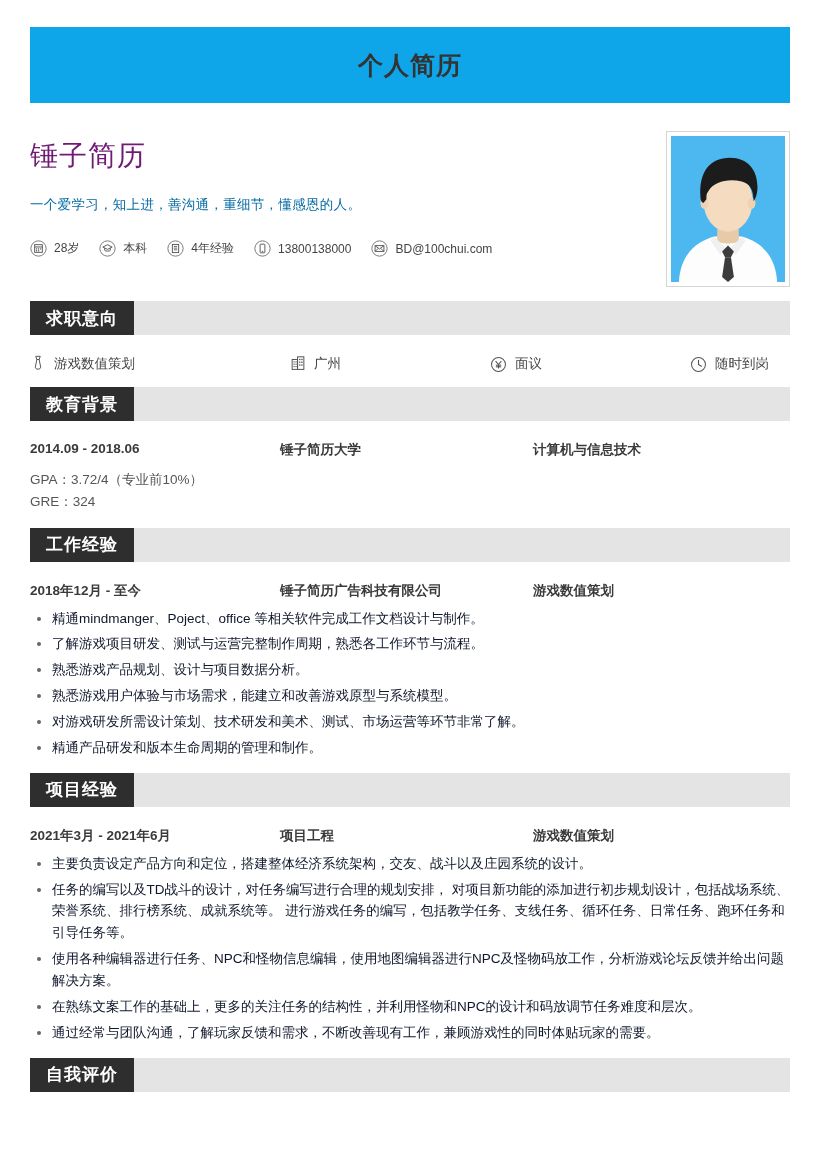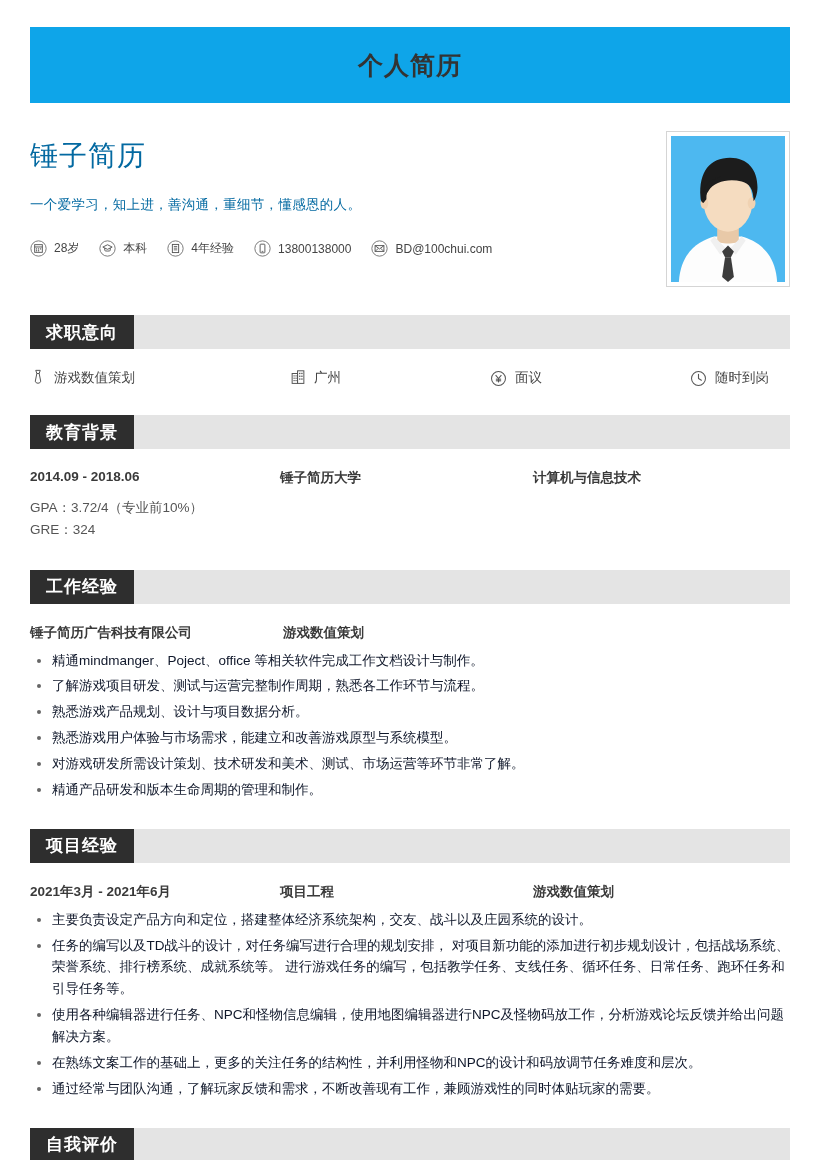--- a/index.html
+++ b/index.html
@@ -43,21 +43,21 @@
     align-items: flex-start;
     justify-content: space-between;
     margin-top: 28px;
     min-height: 150px;
   }
   .profile-left { padding-top: 6px; flex: 1; }
 
   .profile-name {
     font-size: 28px;
     font-weight: normal;
-    color: #0369a1;
+    color: #701a75;
     letter-spacing: 1px;
   }
   .profile-tagline {
     margin-top: 21px;
     font-size: 13.5px;
     color: #0369a1;
     letter-spacing: .3px;
   }
   .contact-row {
     margin-top: 26px;
@@ -82,21 +82,21 @@
     height: 156px;
     border: 1px solid #d5d5d5;
     background: #ffffff;
     padding: 4px;
     flex: 0 0 auto;
     margin-top: 0;
   }
   .photo-inner { width: 100%; height: 100%; overflow: hidden; display:block; }
 
   
-  .section { margin-top: 28px; }
+  .section { margin-top: 14px; }
   .sec-head {
     height: 34px;
     background: #e4e4e4;
     display: flex;
     align-items: stretch;
   }
   .sec-tag {
     background: #2e2e2e;
     color: #ffffff;
     font-size: 17px;
@@ -350,20 +350,21 @@
       <div class="sub-line">GPA：3.72/4（专业前10%）</div>
       <div class="sub-line">GRE：324</div>
     </div>
   </div>
 
   <div class="section">
     <div class="sec-head">
       <div class="sec-tag">工作经验</div>
     </div>
     <div class="entry-row">
+      <div class="c1">2018年12月 - 至今</div>
       <div class="c2">锤子简历广告科技有限公司</div>
       <div class="c3">游戏数值策划</div>
     </div>
     <div class="bullets">
       <div class="bullet">精通mindmanger、Poject、office 等相关软件完成工作文档设计与制作。</div>
       <div class="bullet">了解游戏项目研发、测试与运营完整制作周期，熟悉各工作环节与流程。</div>
       <div class="bullet">熟悉游戏产品规划、设计与项目数据分析。</div>
       <div class="bullet">熟悉游戏用户体验与市场需求，能建立和改善游戏原型与系统模型。</div>
       <div class="bullet">对游戏研发所需设计策划、技术研发和美术、测试、市场运营等环节非常了解。</div>
       <div class="bullet">精通产品研发和版本生命周期的管理和制作。</div>

